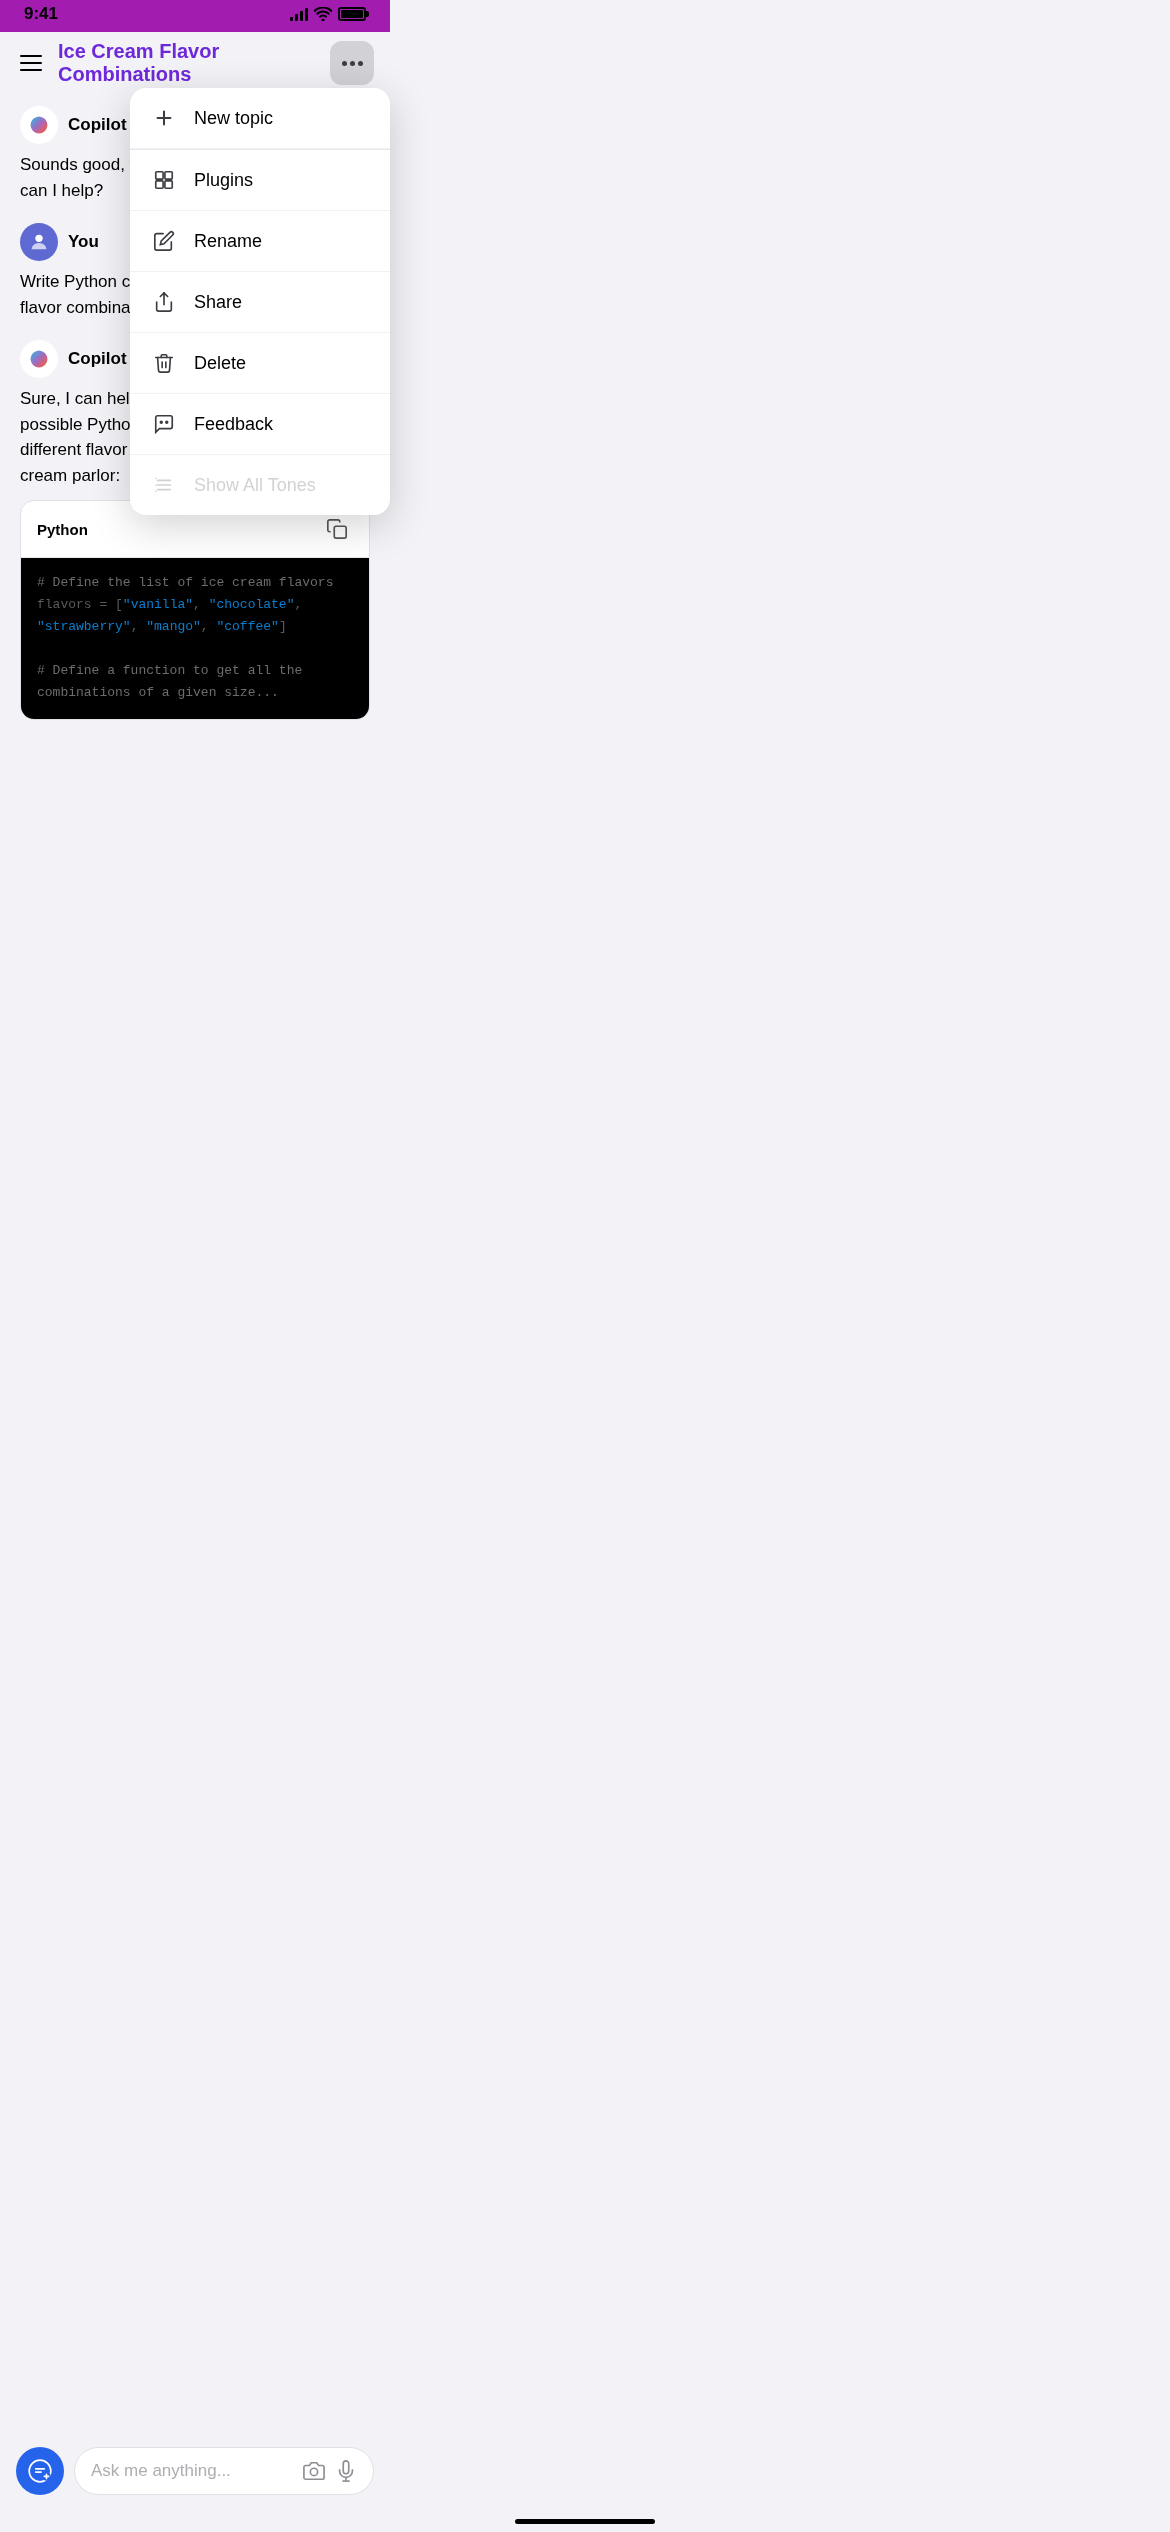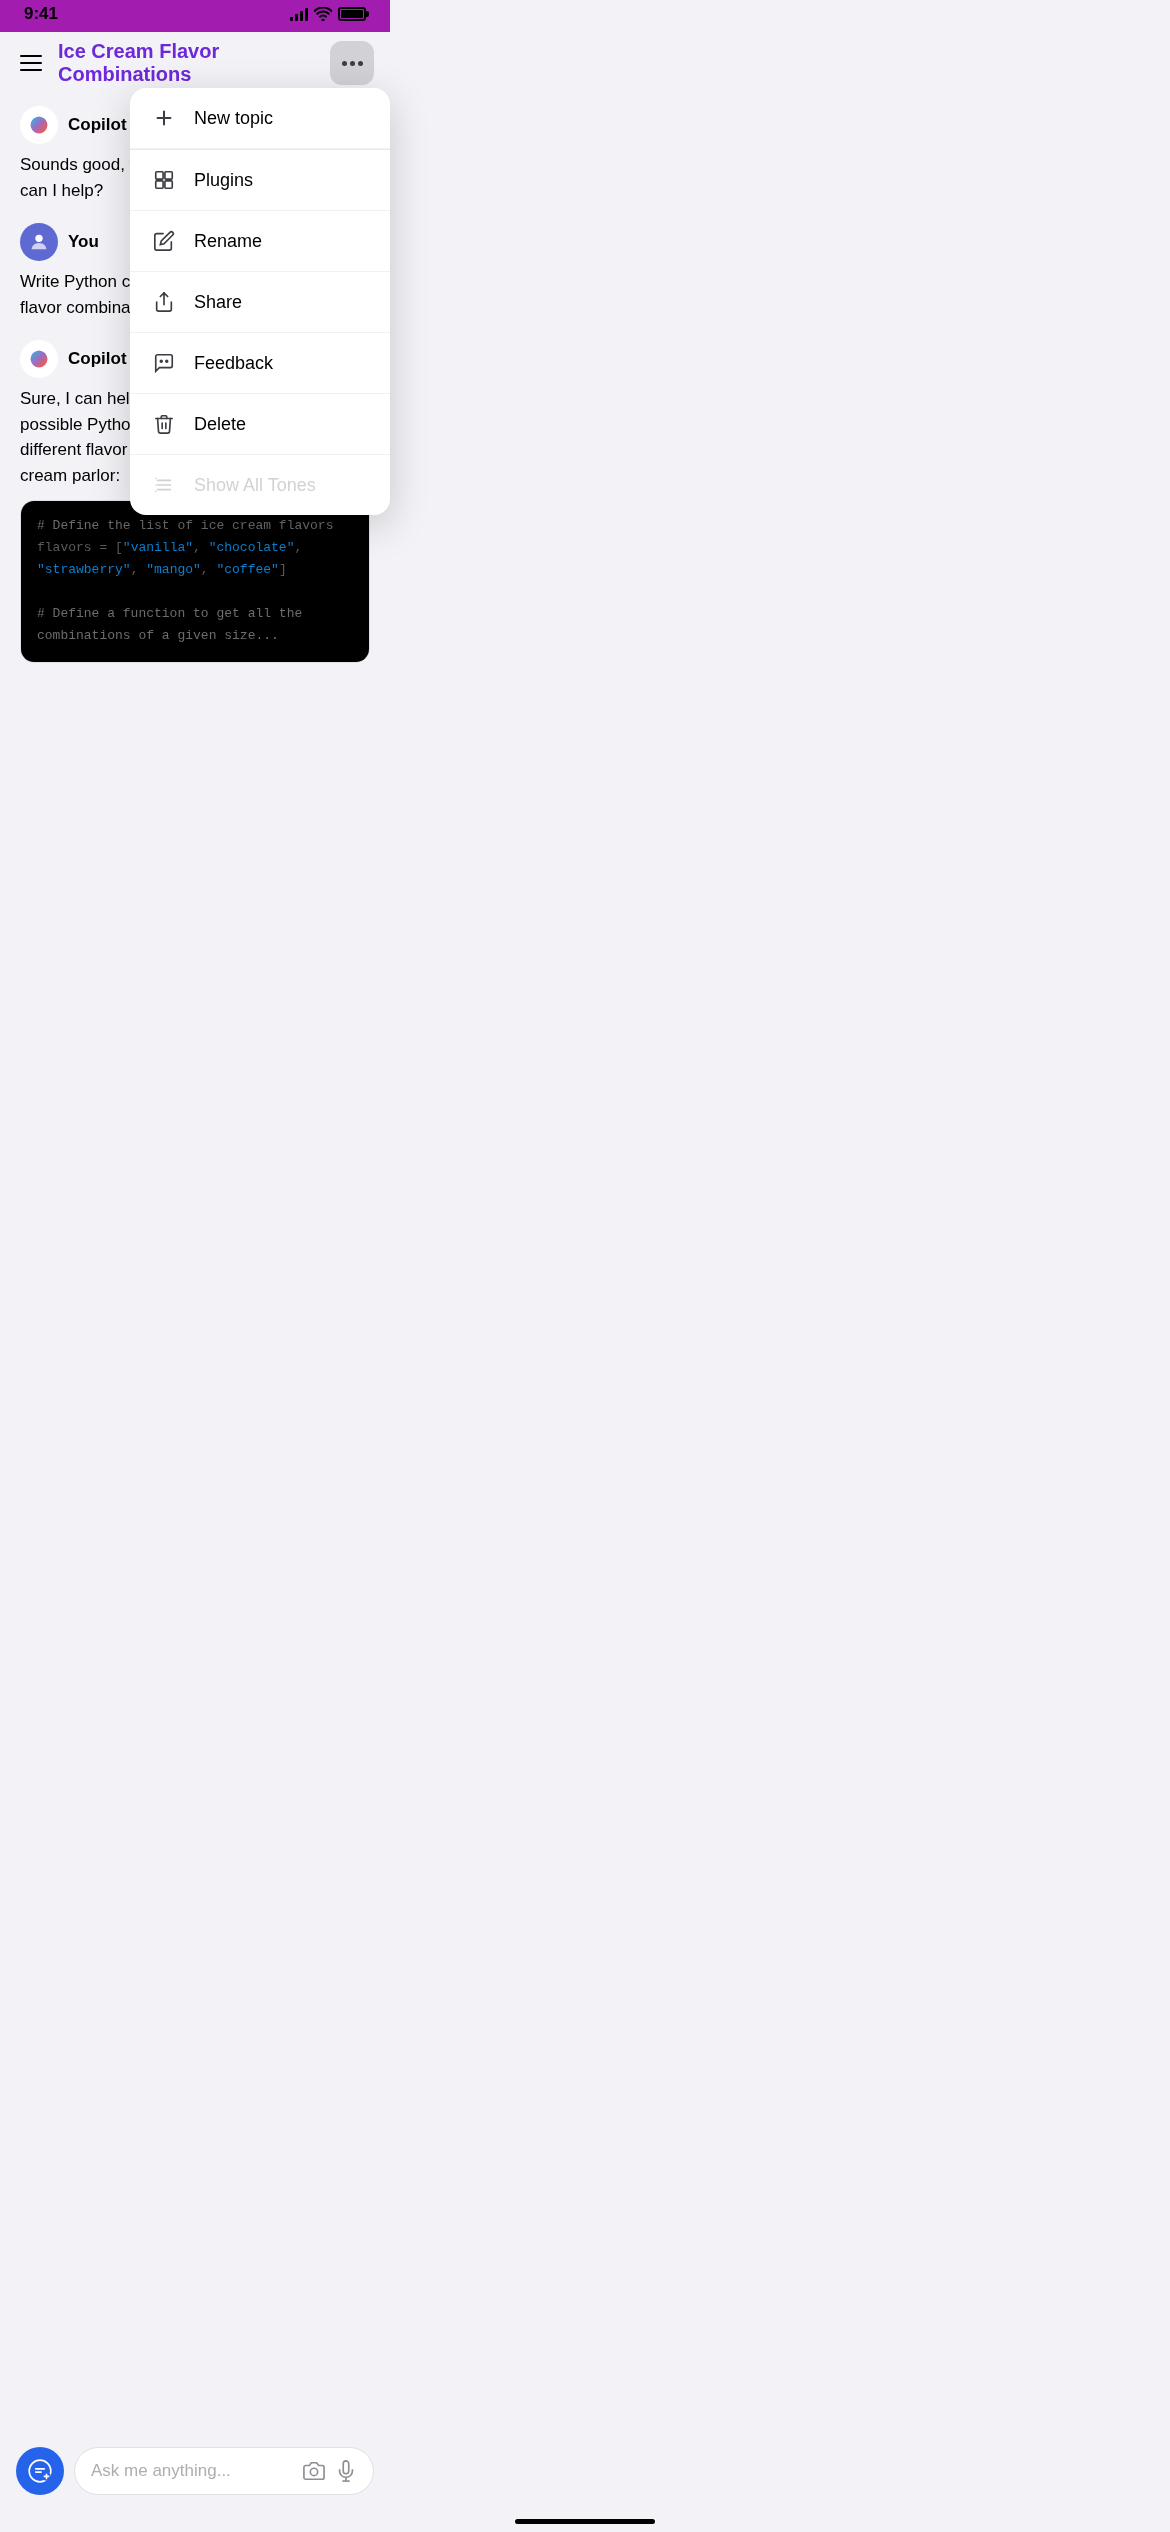--- a/index.html
+++ b/index.html
@@ -453,20 +453,29 @@
               <stop offset="100%" stop-color="#f39c12"></stop>
             </linearGradient>
           </defs>
         </svg>
       </div>
       <span class="sender-name">Copilot</span>
     </div>
     <div class="message-text">Sure, I can help you with that. Here is a possible Python code that can calculate all the different flavor combinations for your ice cream parlor:</div>
 
     <div class="code-block">
+      <div class="code-header">
+        <span class="code-lang">Python</span>
+        <div class="copy-btn">
+          <svg width="22" height="22" viewBox="0 0 24 24" fill="none" stroke="#555" stroke-width="1.8">
+            <rect x="9" y="9" width="13" height="13" rx="2" ry="2"></rect>
+            <path d="M5 15H4a2 2 0 0 1-2-2V4a2 2 0 0 1 2-2h9a2 2 0 0 1 2 2v1"></path>
+          </svg>
+        </div>
+      </div>
       <div class="code-body">
         <div class="code-line code-comment"># Define the list of ice cream flavors</div>
         <div class="code-line">flavors = [<span class="code-string">"vanilla"</span>, <span class="code-string">"chocolate"</span>,</div>
         <div class="code-line"><span class="code-string">"strawberry"</span>, <span class="code-string">"mango"</span>, <span class="code-string">"coffee"</span>]</div>
         <div class="code-line">&nbsp;</div>
         <div class="code-line code-comment"># Define a function to get all the</div>
         <div class="code-line code-comment">combinations of a given size...</div>
       </div>
     </div>
   </div>
@@ -540,39 +549,39 @@
           <polyline points="16 6 12 2 8 6"></polyline>
           <line x1="12" y1="2" x2="12" y2="15"></line>
         </svg>
       </div>
       <span class="menu-item-label">Share</span>
     </div>
 
     <div class="menu-item">
       <div class="menu-item-icon">
         <svg width="22" height="22" viewBox="0 0 24 24" fill="none" stroke="#3c3c43" stroke-width="1.8" stroke-linecap="round">
-          <path d="M21 15a2 2 0 0 1-2 2H7l-4 4V5a2 2 0 0 1 2-2h14a2 2 0 0 1 2 2z"></path>
-          <circle cx="9" cy="10" r="1" fill="#3c3c43"></circle>
-          <circle cx="15" cy="10" r="1" fill="#3c3c43"></circle>
-        </svg>
-      </div>
-      <span class="menu-item-label">Feedback</span>
-    </div>
-
-    <div class="menu-item">
-      <div class="menu-item-icon">
-        <svg width="22" height="22" viewBox="0 0 24 24" fill="none" stroke="#3c3c43" stroke-width="1.8" stroke-linecap="round">
           <polyline points="3 6 5 6 21 6"></polyline>
           <path d="M19 6l-1 14a2 2 0 0 1-2 2H8a2 2 0 0 1-2-2L5 6"></path>
           <path d="M10 11v6"></path>
           <path d="M14 11v6"></path>
           <path d="M9 6V4a1 1 0 0 1 1-1h4a1 1 0 0 1 1 1v2"></path>
         </svg>
       </div>
       <span class="menu-item-label">Delete</span>
+    </div>
+
+    <div class="menu-item">
+      <div class="menu-item-icon">
+        <svg width="22" height="22" viewBox="0 0 24 24" fill="none" stroke="#3c3c43" stroke-width="1.8" stroke-linecap="round">
+          <path d="M21 15a2 2 0 0 1-2 2H7l-4 4V5a2 2 0 0 1 2-2h14a2 2 0 0 1 2 2z"></path>
+          <circle cx="9" cy="10" r="1" fill="#3c3c43"></circle>
+          <circle cx="15" cy="10" r="1" fill="#3c3c43"></circle>
+        </svg>
+      </div>
+      <span class="menu-item-label">Feedback</span>
     </div>
 
     <div class="menu-item disabled">
       <div class="menu-item-icon">
         <svg width="22" height="22" viewBox="0 0 24 24" fill="none" stroke="#8e8e93" stroke-width="1.8" stroke-linecap="round">
           <line x1="5" y1="12" x2="19" y2="12"></line>
           <line x1="5" y1="7" x2="19" y2="7"></line>
           <line x1="5" y1="17" x2="19" y2="17"></line>
           <line x1="3" y1="5" x2="3.01" y2="5"></line>
           <line x1="3" y1="12" x2="3.01" y2="12"></line>

